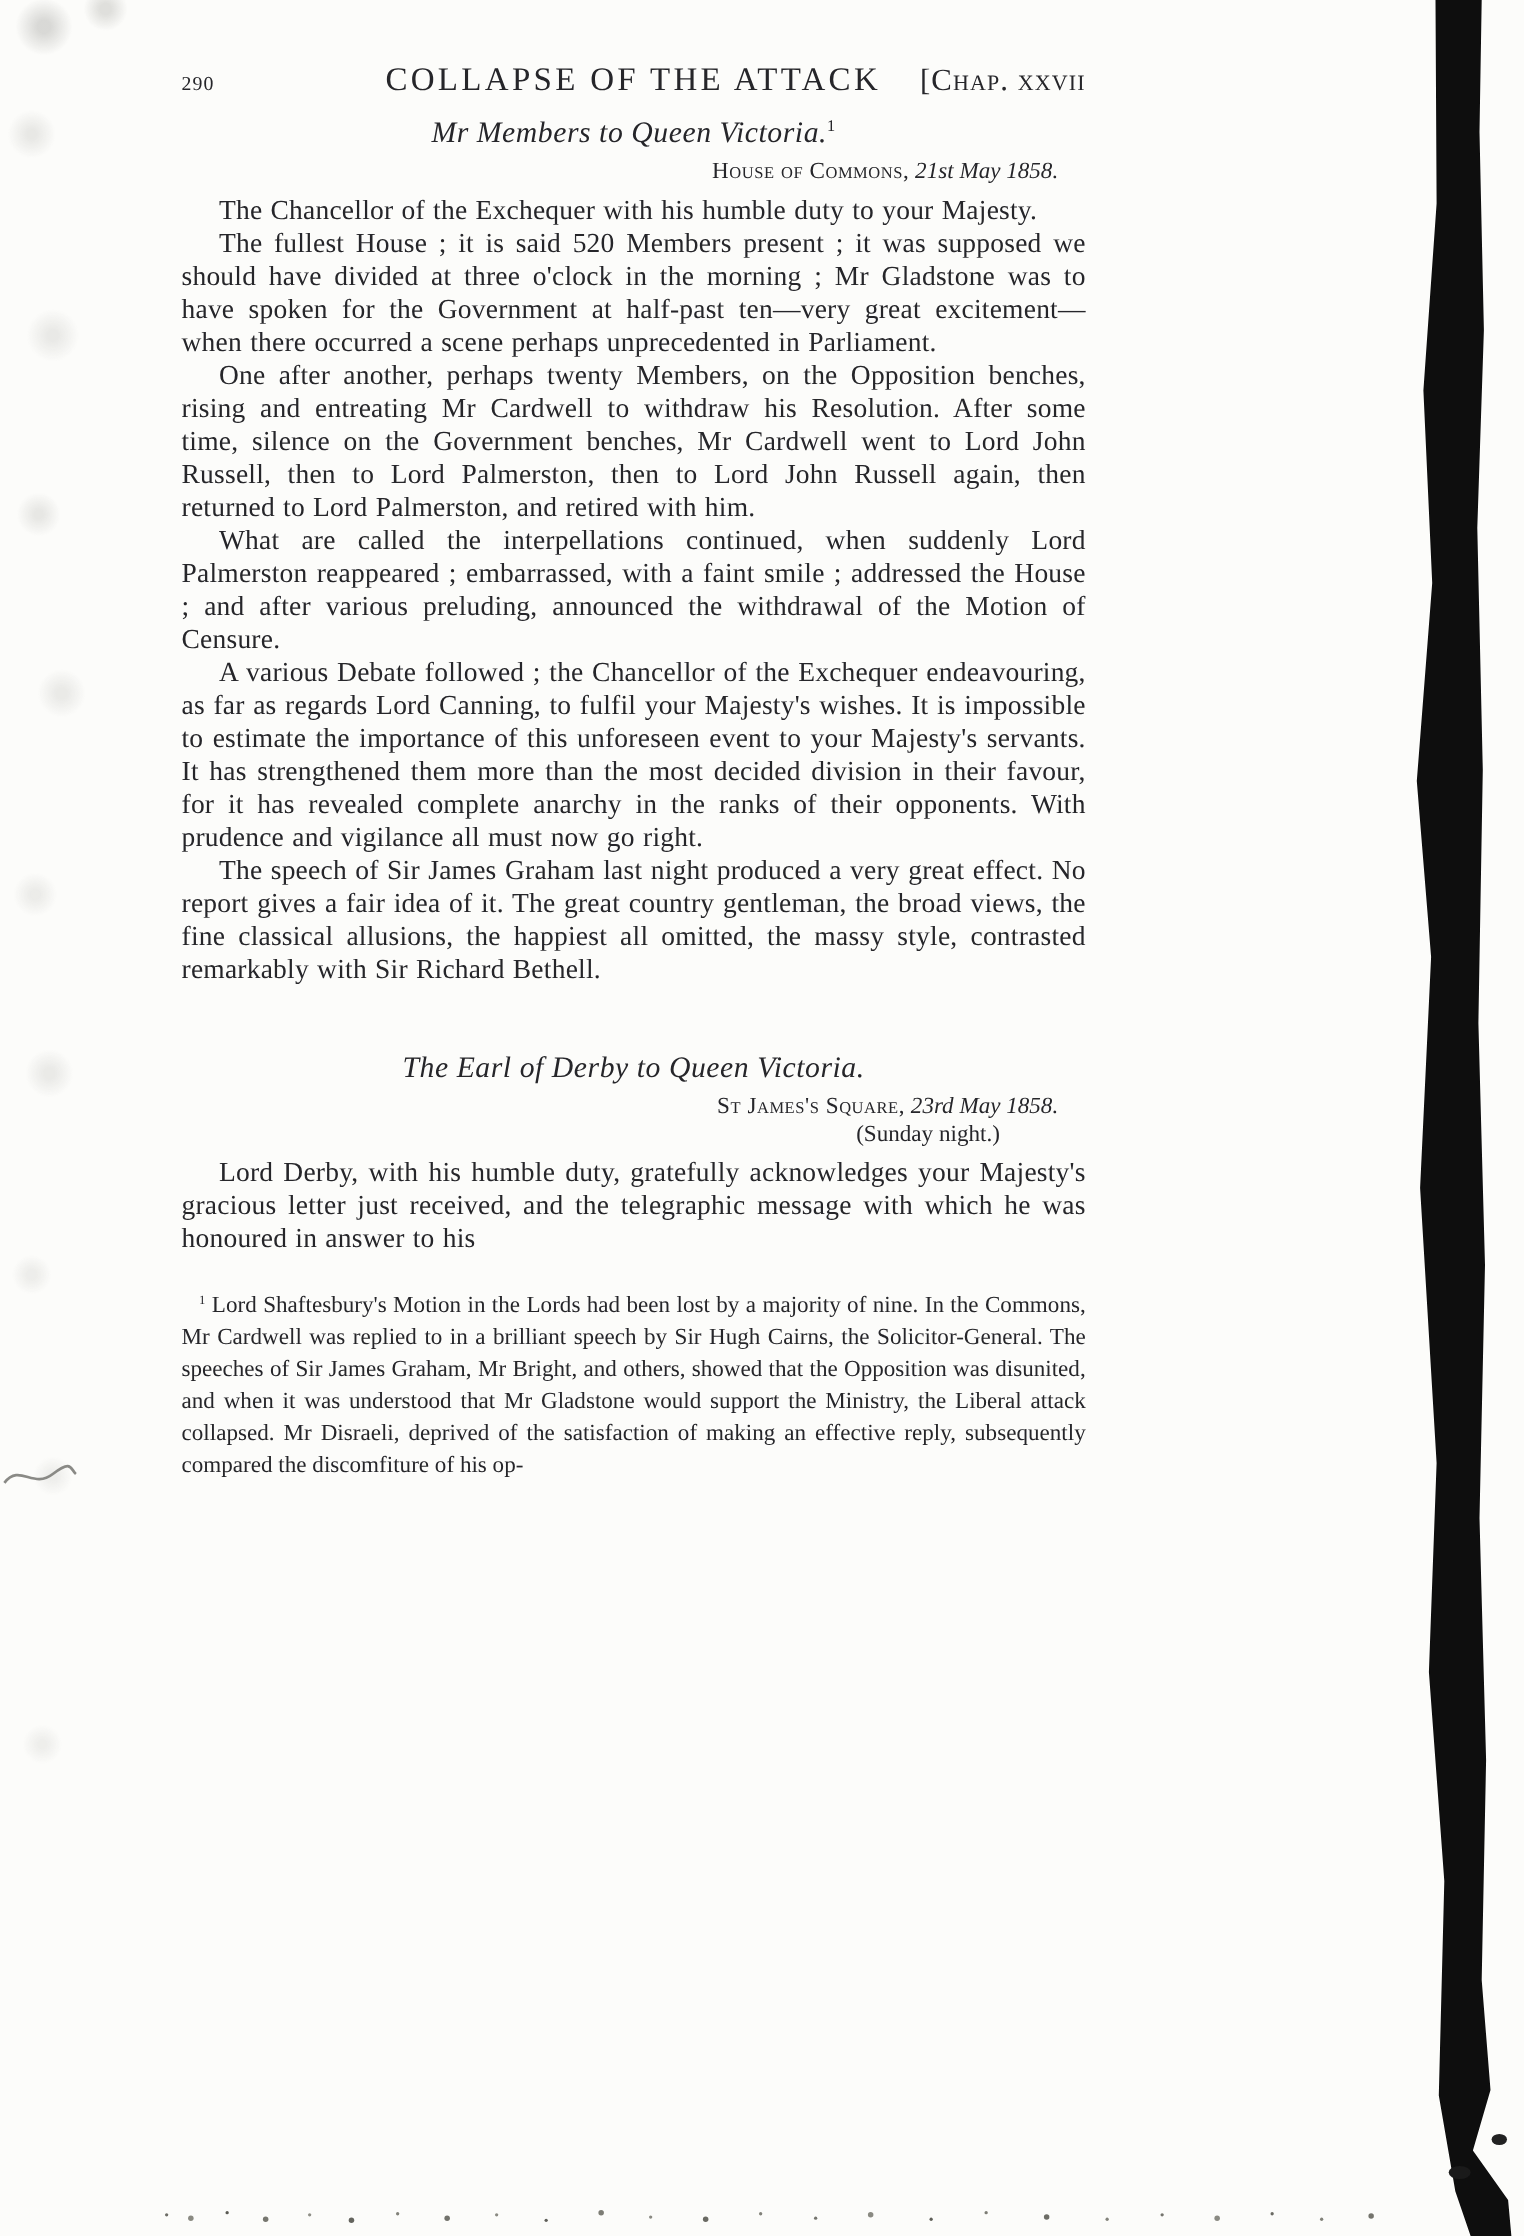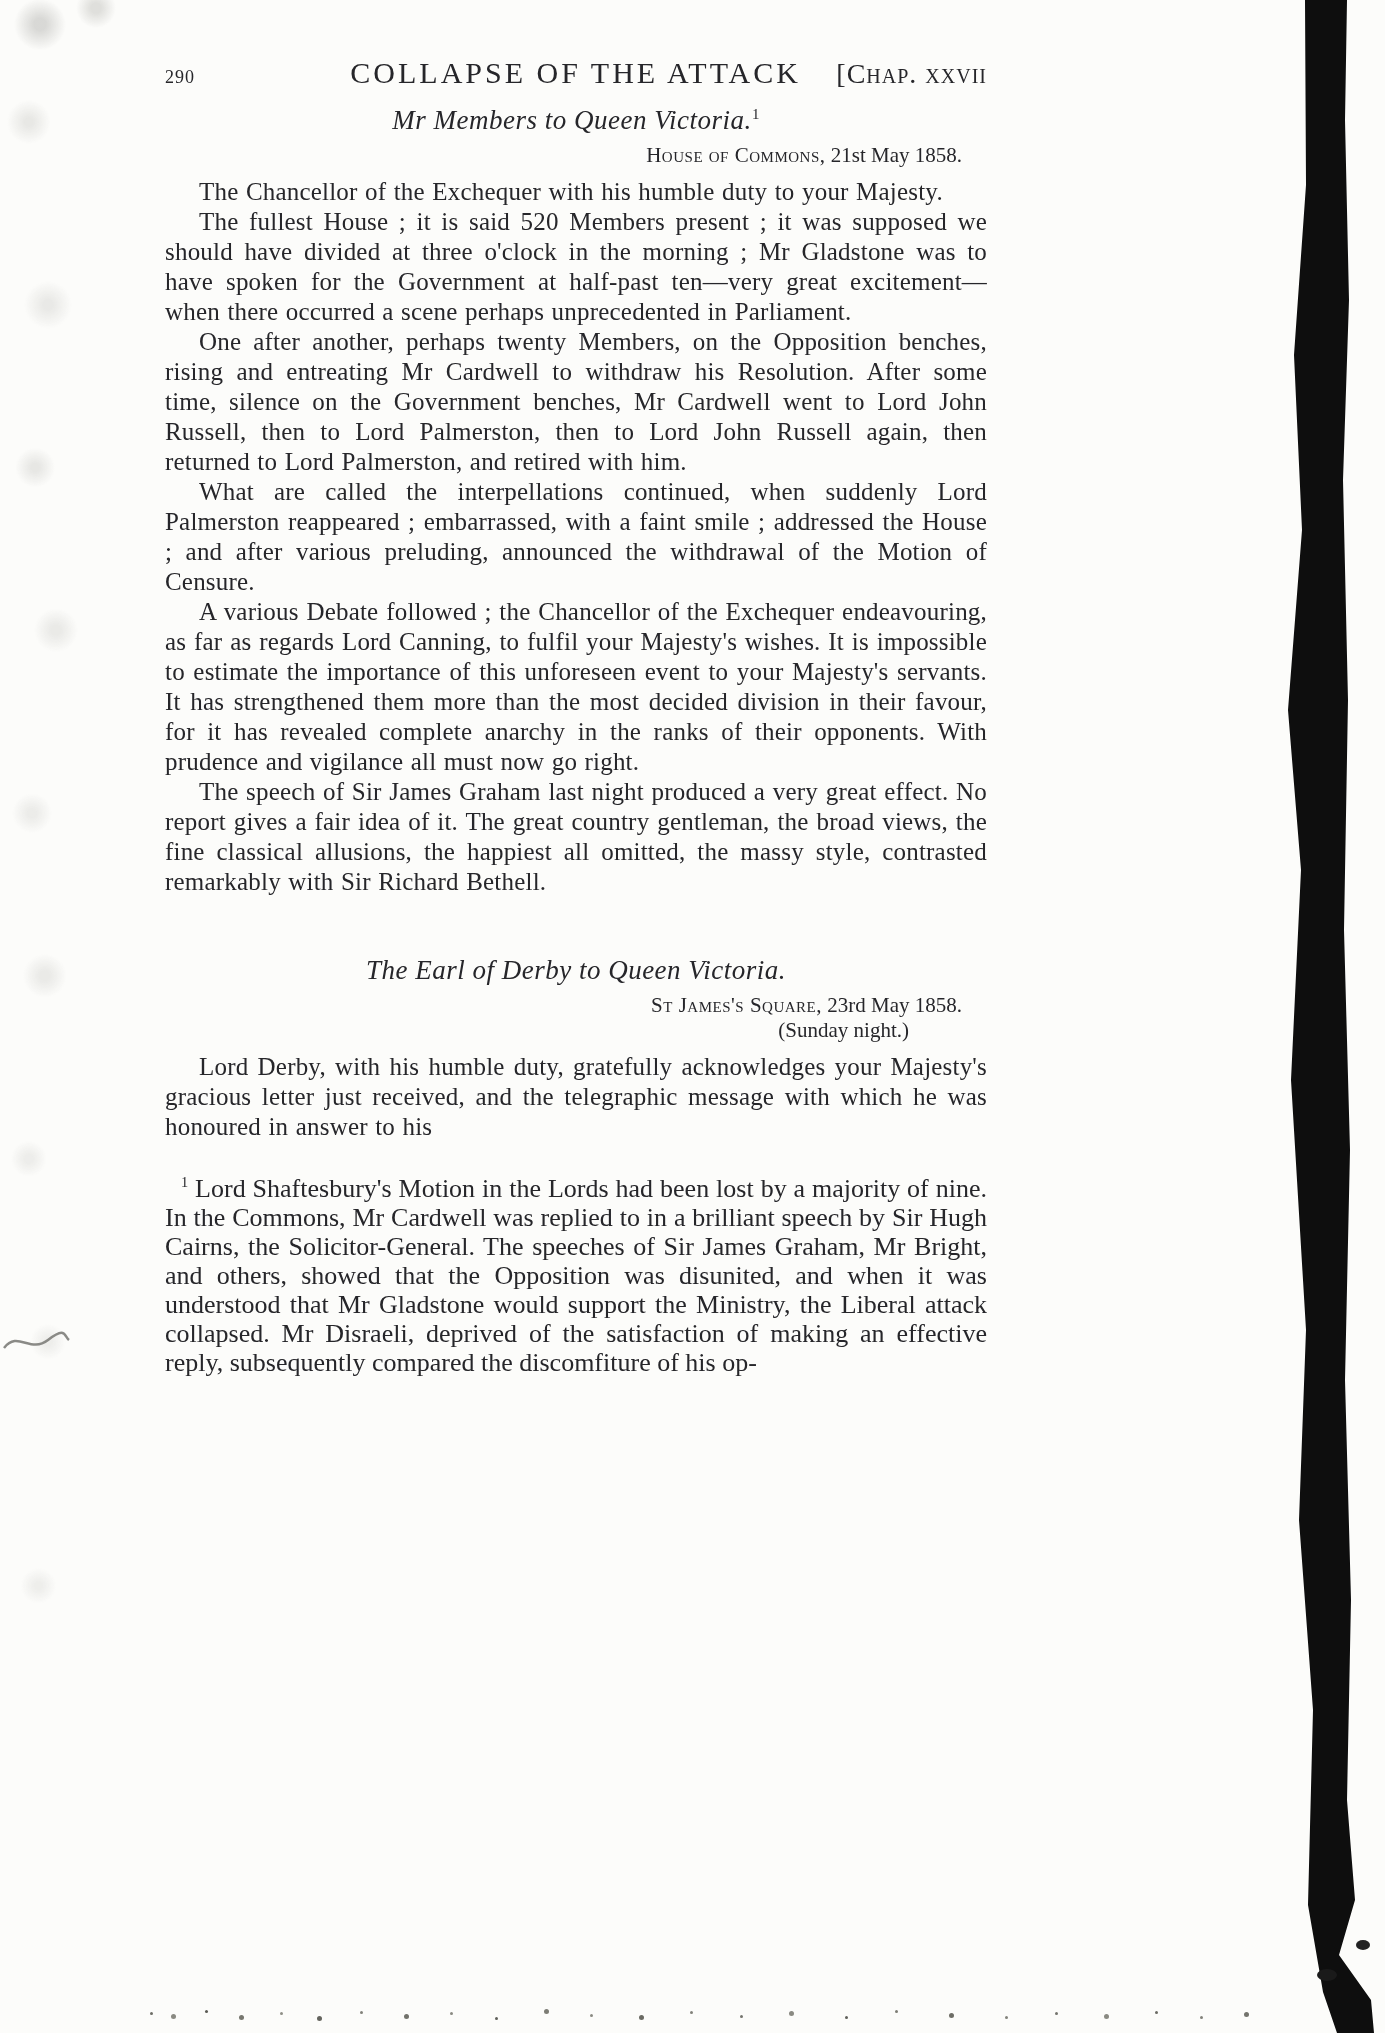--- a/index.html
+++ b/index.html
@@ -14,29 +14,29 @@
   .running-head{display:flex;align-items:baseline;padding-top:56px;font-size:29px}
   .page-number{width:150px;letter-spacing:1px;font-size:18px}
   .head-title{flex:1;text-align:center;letter-spacing:3px;font-size:30px;white-space:nowrap}
   .head-chapter{font-variant:small-caps;font-size:28px;letter-spacing:1px;white-space:nowrap}
 
   .letter-title{margin-top:15px;text-align:center;font-style:italic;font-size:27px;letter-spacing:0.5px}
   sup{font-size:0.55em;font-style:normal}
 
   .dateline{margin-top:7px;text-align:right;padding-right:25px;font-size:21px;line-height:25px}
   .dl-place{font-variant:small-caps;letter-spacing:0.5px}
-  .dl-date{}
+  .dl-date{font-style:italic}
   .dateline-night{text-align:right;padding-right:78px;font-size:21px;line-height:25px}
 
   .body-text{margin-top:9px;font-size:25px;line-height:30px;text-align:justify;letter-spacing:0.2px;word-spacing:1px}
   .body-text p{margin:0;text-indent:34px}
 
   .letter2{margin-top:58px}
 
-  .footnote{margin-top:26px;font-size:26px;line-height:29px;text-align:justify}
+  .footnote{margin-top:26px;font-size:21px;line-height:29px;text-align:justify}
   .footnote p{margin:0;text-indent:16px}
 
   
   .binding-shadow{position:absolute;top:0;right:0;width:110px;height:2033px;pointer-events:none;filter:blur(0.7px)}
   .noise-overlay{
     position:absolute;left:0;top:0;width:160px;height:2033px;pointer-events:none;opacity:.55;
     background-image:
       radial-gradient(circle at 25% 1.2%, rgba(110,110,105,.45) 0 6px, transparent 26px),
       radial-gradient(circle at 60% 0.4%, rgba(120,120,112,.4) 0 5px, transparent 20px),
       radial-gradient(circle at 18% 6%,  rgba(130,130,122,.3) 0 4px, transparent 22px),

